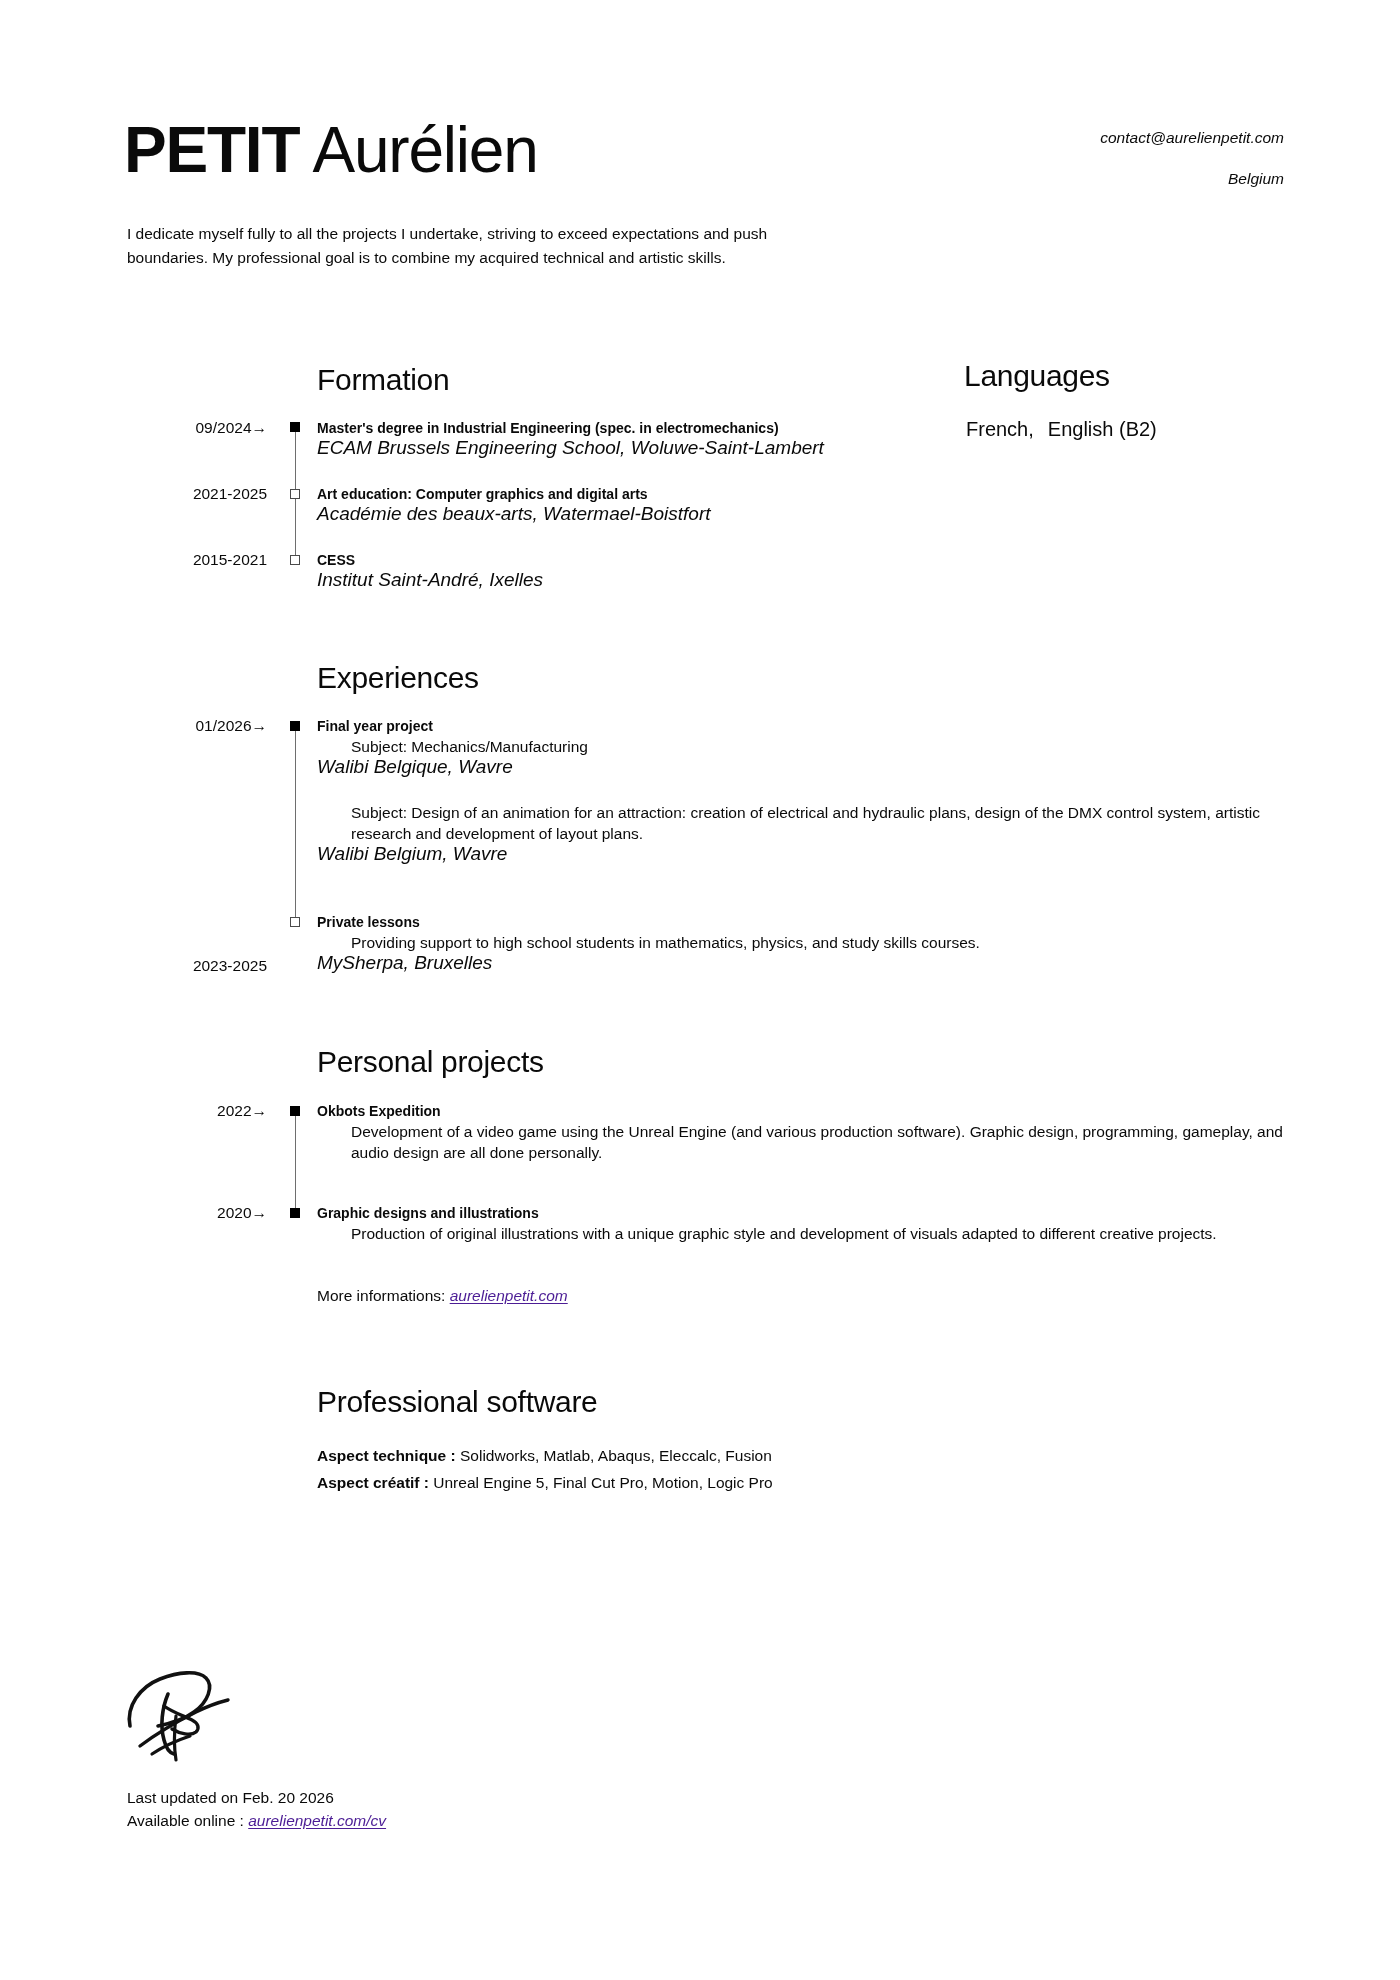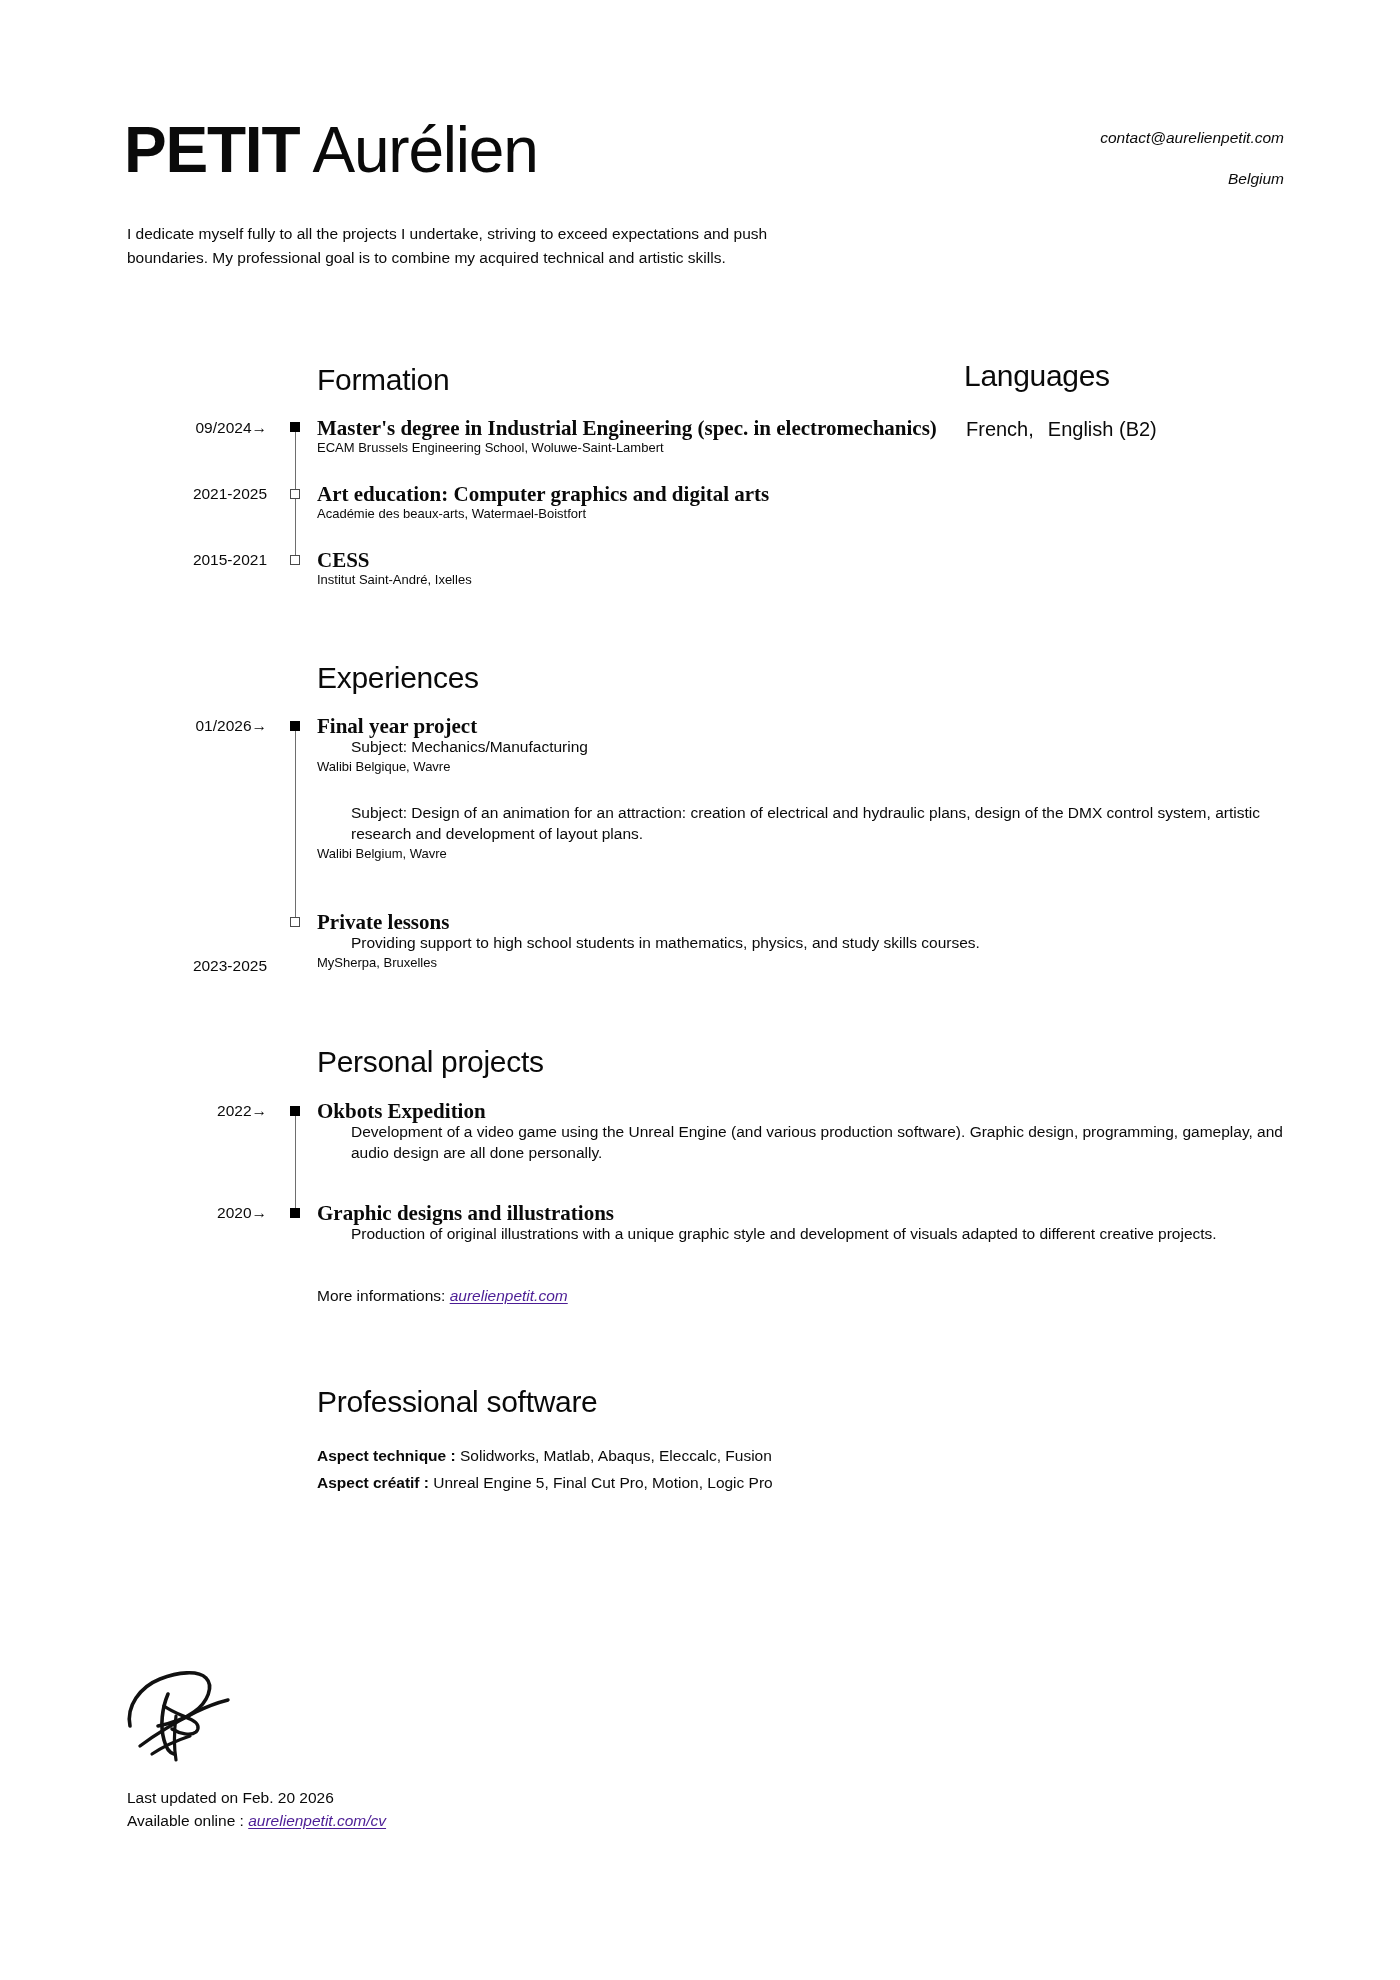--- a/index.html
+++ b/index.html
@@ -94,35 +94,35 @@
     font-size: 15.5px;
     line-height: 20px;
     white-space: nowrap;
   }
   .entry-body {
     position: absolute;
     left: 0;
     top: 0;
   }
   .entry-title {
-    font-size: 21px;
+    font-size: 14px;
     line-height: 20px;
     font-weight: 700;
     white-space: nowrap;
-    font-family: Liberation Serif, serif;
   }
   .entry-sub {
     font-size: 15.5px;
     line-height: 21px;
     font-weight: 400;
     margin-left: 34px;
   }
   .entry-place {
-    font-size: 13px;
-    line-height: 20px;
+    font-size: 19px;
+    line-height: 20px;
+    font-style: italic;
     white-space: nowrap;
   }
 
   
   .rail {
     position: absolute;
     width: 1px;
     background: #6e6e6e;
   }
   .marker {

